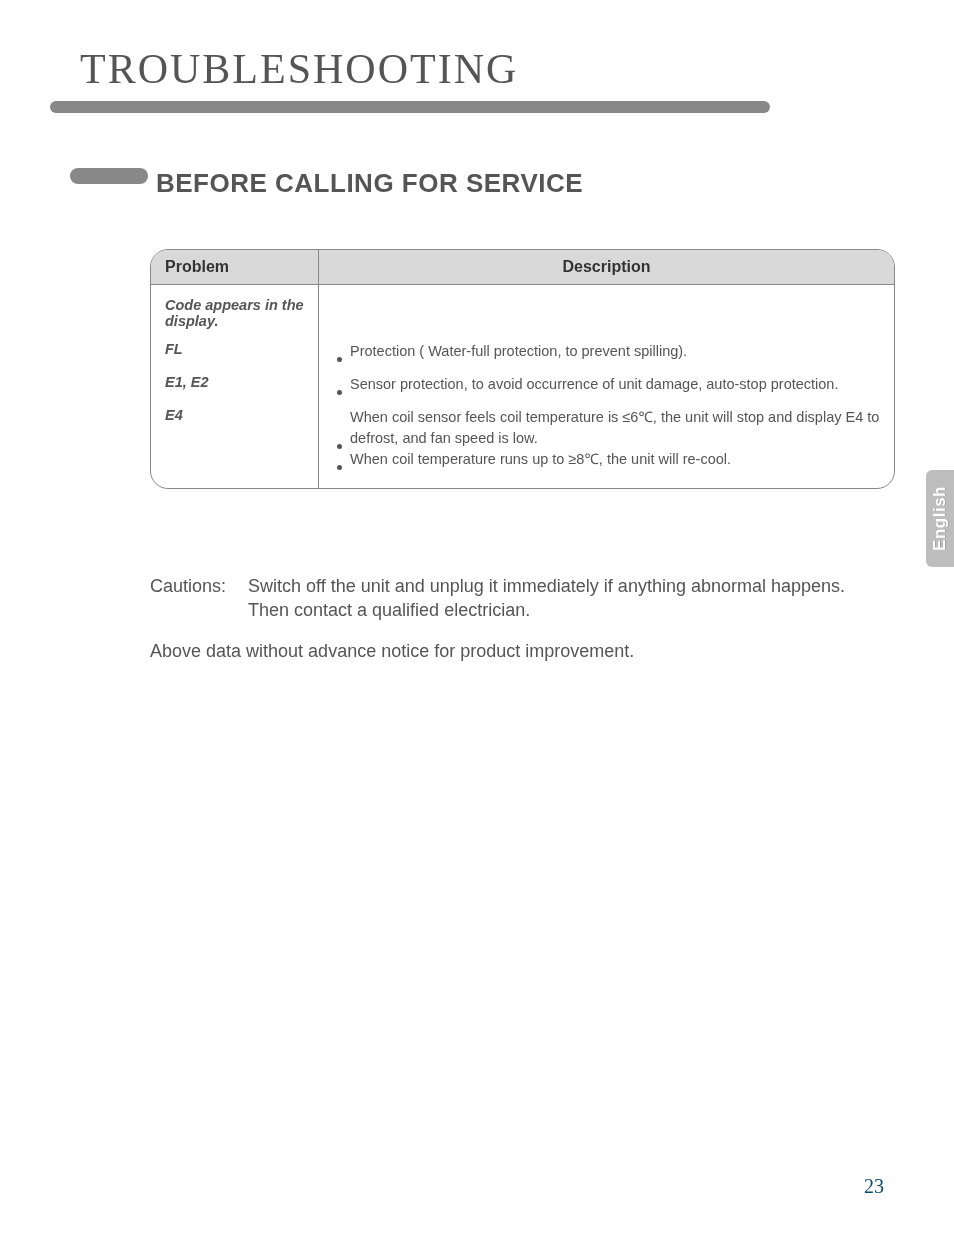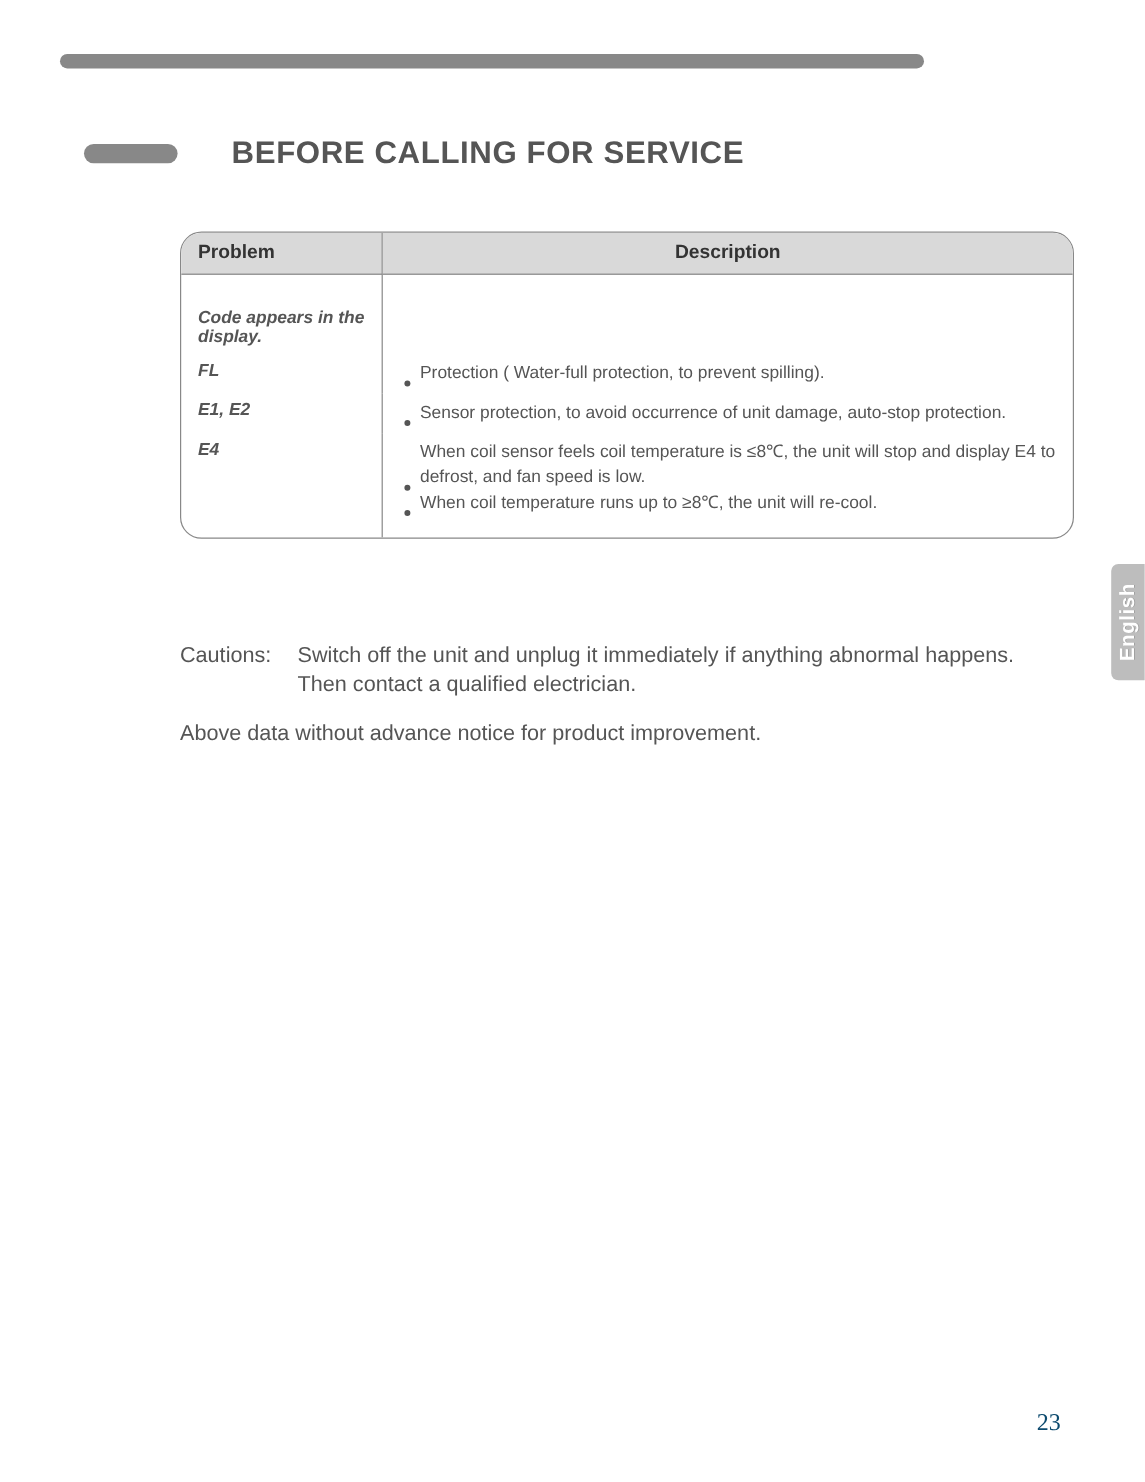--- a/index.html
+++ b/index.html
@@ -17,41 +17,41 @@
   }
   .title-bar {
     height: 12px;
     background: #888;
     border-radius: 6px;
     margin-bottom: 55px;
     width: 720px;
     margin-left: 0;
   }
 
-  .section-row { display: flex; align-items: center; margin-bottom: 50px; margin-left: 20px; gap: 37px; }
+  .section-row { display: flex; margin-bottom: 50px; margin-left: 20px; }
   .section-pill {
     width: 78px; height: 16px; background: #888; border-radius: 8px; margin-right: 8px;
   }
   .section-heading {
     font-size: 26px; font-weight: 800; color: #555; letter-spacing: 0.5px;
   }
 
   .tbl-wrap { margin-left: 100px; width: 745px; }
   .tbl {
     width: 100%; border-collapse: separate; border-spacing: 0;
     border: 1px solid #888; border-radius: 18px; overflow: hidden;
   }
   .tbl th {
     background: #d9d9d9; font-weight: 900; color: #333; font-size: 16px;
     padding: 8px 10px; border-bottom: 1px solid #888; text-align: center;
   }
   .tbl th:first-child { border-right: 1px solid #888; width: 168px; text-align: left; padding-left: 14px; }
   .tbl td { vertical-align: top; padding: 6px 14px 6px 14px; font-size: 14.5px; color: #555; }
   .tbl td.pcol { border-right: 1px solid #888; font-style: italic; font-weight: 600; }
-  .tbl tr.first td { padding-top: 28px; }
+  .tbl tr.first td { padding-top: 12px; }
   .tbl tr.last td { padding-bottom: 18px; }
   .desc-line { display: flex; align-items: flex-end; line-height: 1.45; }
   .bullet { width: 5px; height: 5px; background: #555; border-radius: 50%; margin: 7px 8px 0 4px; flex: 0 0 auto; }
   .desc-text { flex: 1; }
 
   .cautions-block { margin-left: 100px; margin-top: 85px; width: 740px; color: #555; }
   .cautions-row { display: flex; font-size: 18px; line-height: 1.35; }
   .cautions-label { width: 98px; flex: 0 0 auto; }
   .cautions-body { flex: 1; }
   .notice { font-size: 18px; margin-top: 18px; }
@@ -67,20 +67,21 @@
   .page-num {
     position: absolute; right: 70px; bottom: 37px;
     font-family: Liberation Serif, serif; font-size: 20px; color: #0c4a6e;
   }
 </style>
 </head>
 <body>
 
 <div class="page">
 
+  <div class="main-title">TROUBLESHOOTING</div>
   <div class="title-bar"></div>
 
   <div class="section-row">
     <div class="section-pill"></div>
     <div class="section-heading">BEFORE CALLING FOR SERVICE</div>
   </div>
 
   <div class="tbl-wrap">
     <table class="tbl">
       <thead>
@@ -113,21 +114,21 @@
               <span class="desc-text">Sensor protection, to avoid occurrence of unit damage, auto-stop protection.</span>
             </div>
           </td>
         </tr>
 
         <tr class="last">
           <td class="pcol">E4</td>
           <td>
             <div class="desc-line">
               <span class="bullet"></span>
-              <span class="desc-text">When coil sensor feels coil temperature is ≤8℃, the unit will stop and display E4 to defrost, and fan speed is low.</span>
+              <span class="desc-text">When coil sensor feels coil temperature is ≤6℃, the unit will stop and display E4 to defrost, and fan speed is low.</span>
             </div>
             <div class="desc-line">
               <span class="bullet"></span>
               <span class="desc-text">When coil temperature runs up to ≥8℃, the unit will re-cool.</span>
             </div>
           </td>
         </tr>
       </tbody>
     </table>
   </div>

